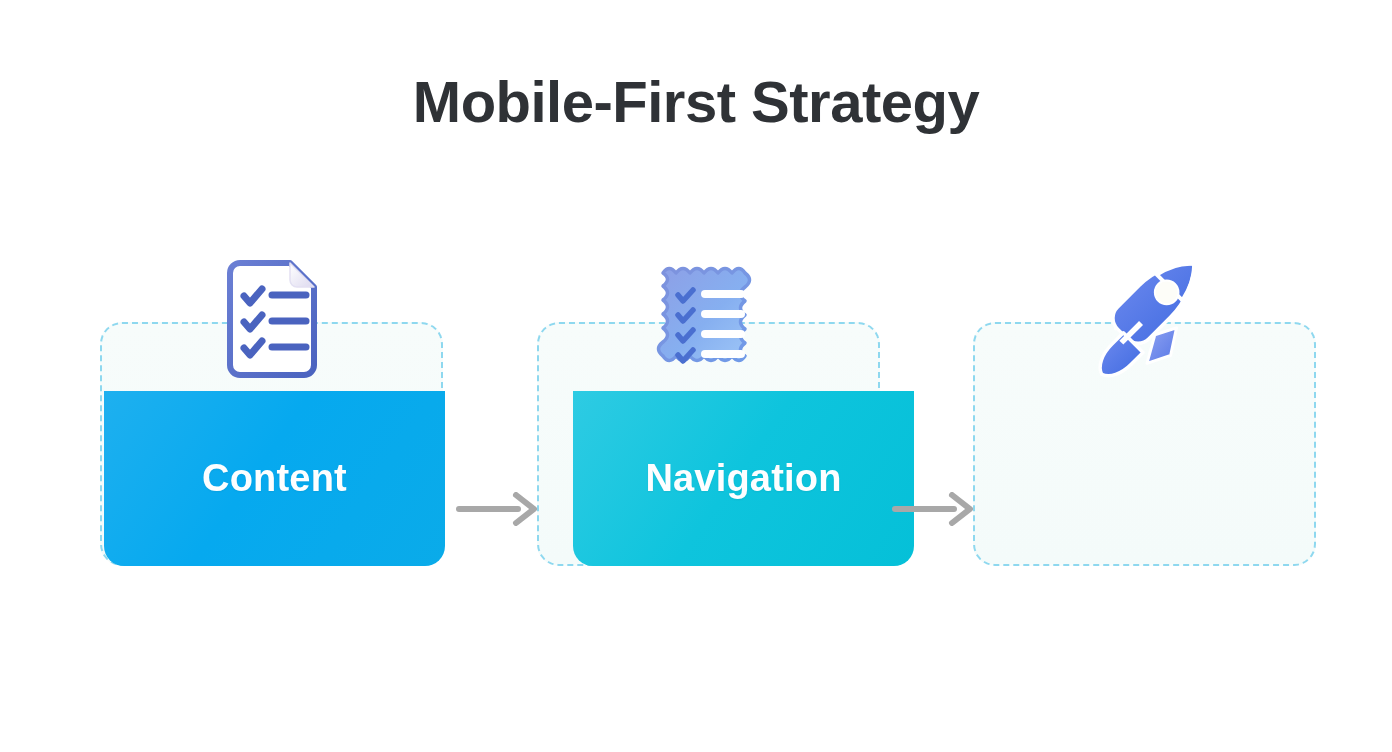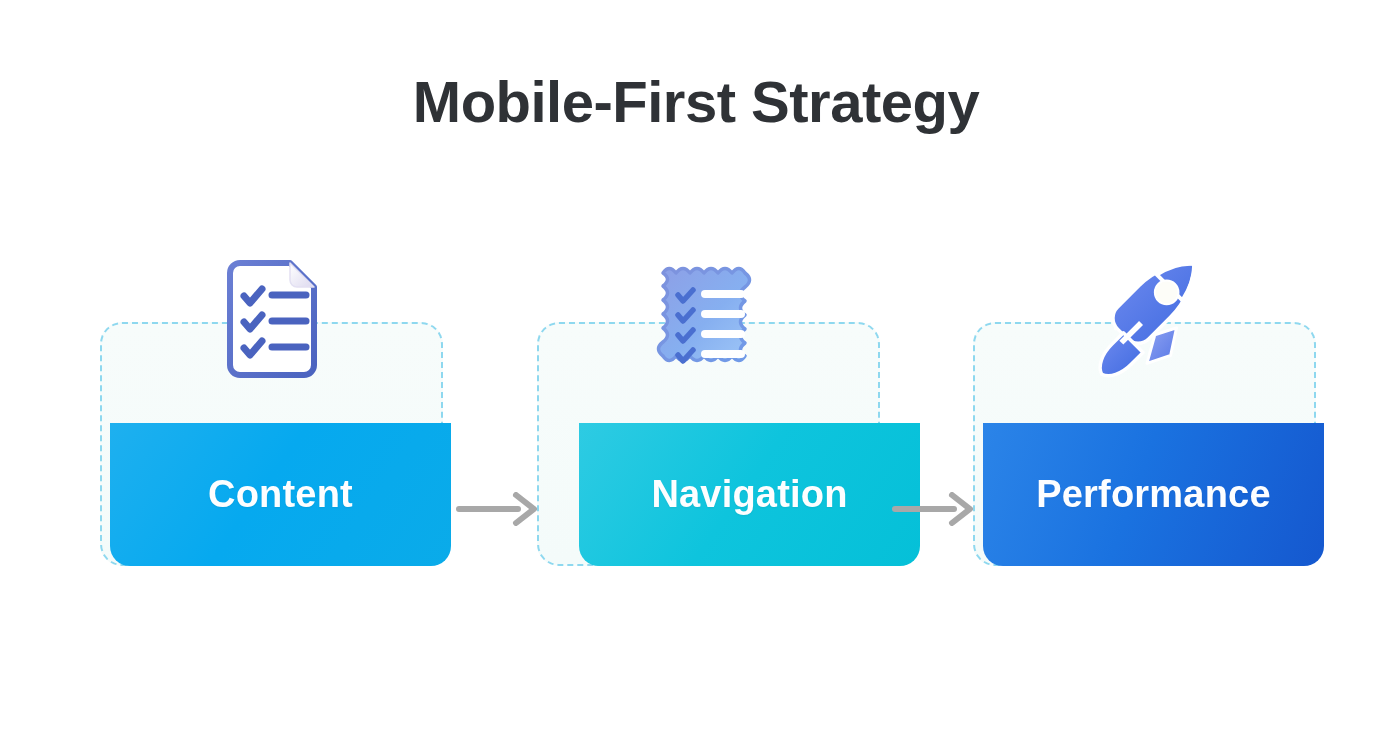--- a/index.html
+++ b/index.html
@@ -49,24 +49,24 @@
     width:343px;height:244px;
     box-sizing:border-box;
     border:2px dashed #8ed8ef;
     border-radius:22px;
     background:linear-gradient(180deg,#f7fcfb 0%,#f4fbfa 100%);
   }
 
   
   .card-fill{
     position:absolute;
-    left:10px;
+    left:4px;
     width:341px;
     bottom:0;
-    height:143px;
+    height:175px;
     border-radius:0 0 20px 20px;
     overflow:hidden;
   }
   .card-fill.f0{background:linear-gradient(125deg,#1eb0ef 0%,#06a9ef 45%,#0aabe9 100%);}
   .card-fill.f1{background:linear-gradient(125deg,#2ecbe3 0%,#0ec4dd 48%,#05c0d8 100%);margin-left:32px;}
   .card-fill.f2{background:linear-gradient(110deg,#2b84e8 0%,#1a72e0 45%,#1558cf 100%);}
 
   .card-label{
     position:absolute;
     left:0;right:0;
@@ -190,23 +190,20 @@
             <line x1="58" y1="79" x2="94" y2="79"></line>
             <line x1="58" y1="99" x2="94" y2="99"></line>
           </g>
         </svg>
       </div>
     </div>
 
     <div class="card c2">
       <div class="card-frame"></div>
 
-      <div class="card-fill f2">
-        <div class="card-label">Performance</div>
-      </div>
 
       <div class="card-icon">
         <svg width="132" height="130" viewBox="0 0 132 130" aria-hidden="true">
           <defs>
             <linearGradient id="g-rocket" x1="0" y1="0" x2="1" y2="1">
               <stop offset="0%" stop-color="#6f8bef"></stop>
               <stop offset="100%" stop-color="#3f6ae0"></stop>
             </linearGradient>
             <linearGradient id="g-fin" x1="0" y1="0" x2="1" y2="1">
               <stop offset="0%" stop-color="#8fa3f2"></stop>

